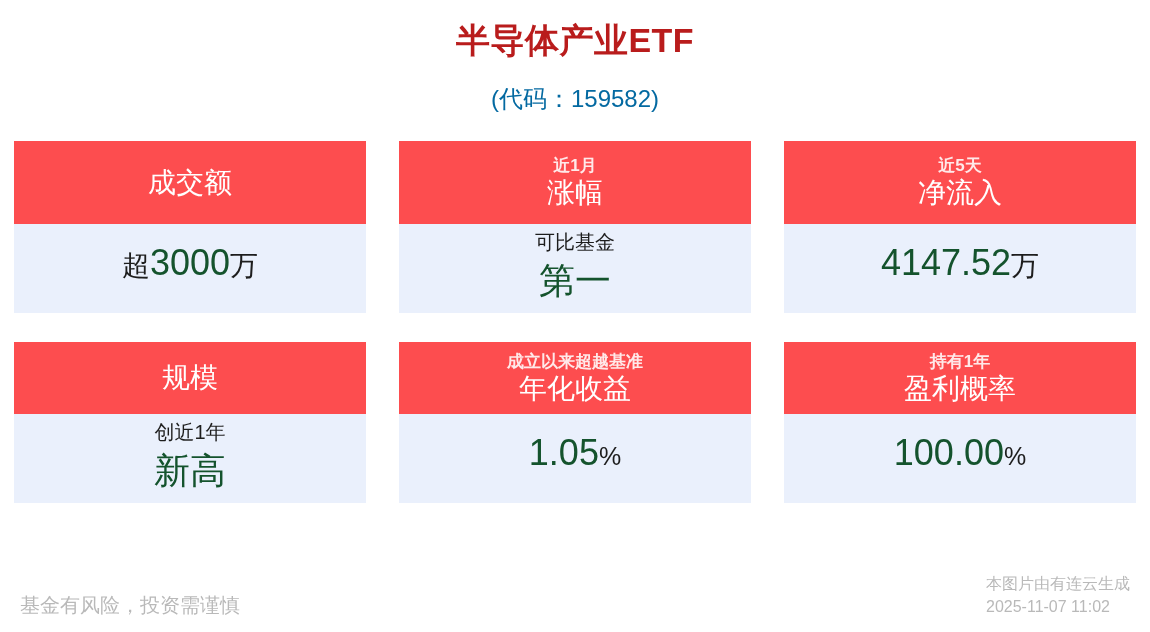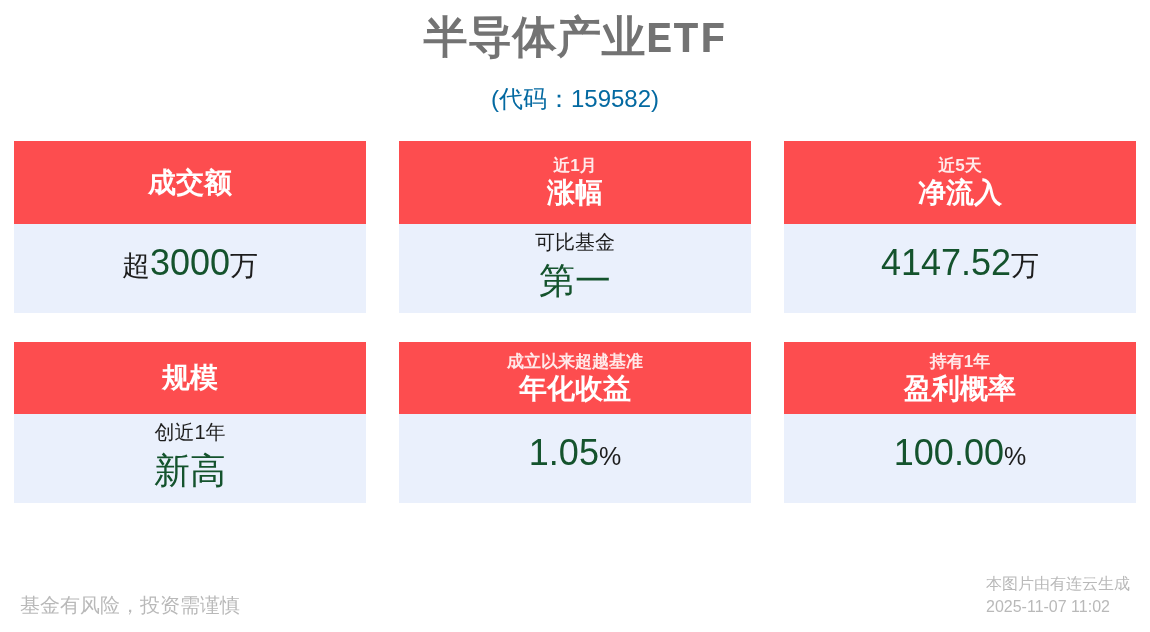--- a/index.html
+++ b/index.html
@@ -20,27 +20,26 @@
     position: relative;
     box-sizing: border-box;
   }
 
   
   .header {
     padding-top: 18px;
     text-align: center;
   }
   .title {
-    font-size: 44px;
+    font-size: 34px;
     font-weight: bold;
-    color: #737373;
+    color: #b91c1c;
     letter-spacing: 0.5px;
     line-height: 44px;
     white-space: nowrap;
-    font-family: Liberation Mono, monospace;
   }
   .subtitle {
     font-size: 24px;
     font-weight: normal;
     color: #0369a1;
     line-height: 34px;
     margin-top: 20px;
     white-space: nowrap;
   }
 
@@ -75,21 +74,21 @@
   .row2 .card-head { height: 72px; }
 
   .head-sub {
     font-size: 17px;
     font-weight: bold;
     line-height: 21px;
     color: rgba(255,255,255,0.88);
   }
   .head-main {
     font-size: 28px;
-    font-weight: bold;
+    font-weight: normal;
     line-height: 34px;
     color: #ffffff;
   }
   .head-sub:empty { display: none; }
 
   .card-body {
     flex: 1;
     display: flex;
     flex-direction: column;
     align-items: center;

